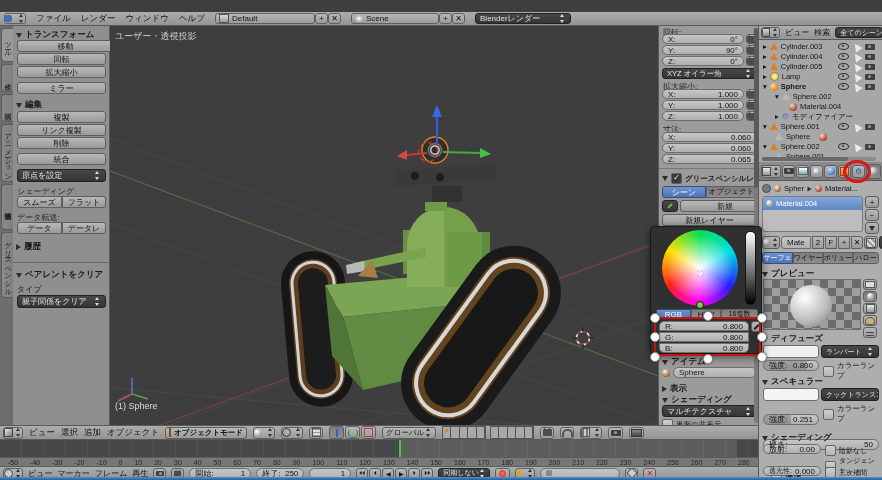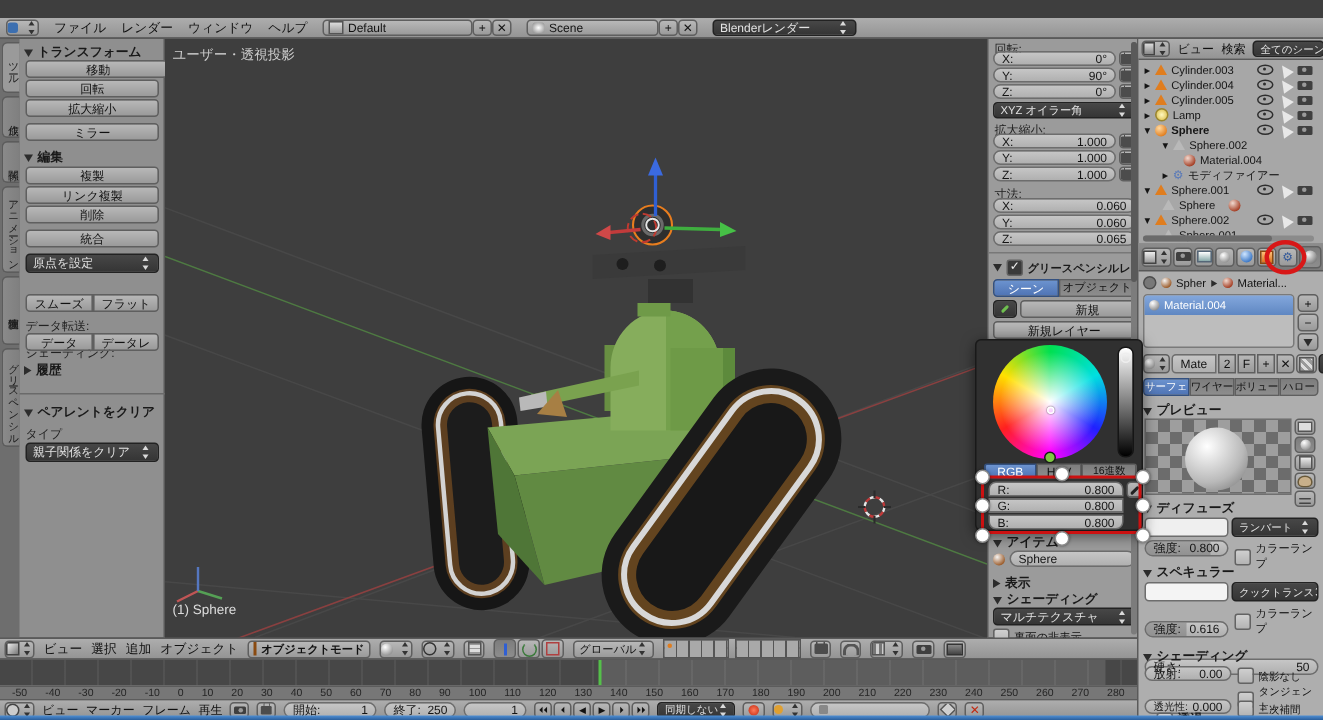--- a/index.html
+++ b/index.html
@@ -113,21 +113,21 @@
         <b>編集</b>
       </div>
     <div class="a btn" style="left:17px;top:85px;width:89px;height:12px;">複製</div>
     <div class="a btn" style="left:17px;top:98px;width:89px;height:12px;">リンク複製</div>
     <div class="a btn" style="left:17px;top:111px;width:89px;height:12px;">削除</div>
     <div class="a btn" style="left:17px;top:127px;width:89px;height:12px;">統合</div>
     <div class="a dkd" style="left:17px;top:143px;width:89px;height:13px;">
         <span>原点を設定</span>
         <span class="ud"></span>
       </div>
-    <div class="a seca" style="left:17px;top:160px;font-size:8px;margin-top:44px;">シェーディング:</div>
+    <div class="a seca" style="left:17px;top:160px;font-size:8px;">シェーディング:</div>
     <div class="a btn" style="left:17px;top:170px;width:45px;height:12px;border-radius:3px 0 0 3px;">スムーズ</div>
     <div class="a btn" style="left:62px;top:170px;width:44px;height:12px;border-radius:0 3px 3px 0;">フラット</div>
     <div class="a seca" style="left:17px;top:186px;font-size:8px;">データ転送:</div>
     <div class="a btn" style="left:17px;top:196px;width:45px;height:12px;border-radius:3px 0 0 3px;">データ</div>
     <div class="a btn" style="left:62px;top:196px;width:44px;height:12px;border-radius:0 3px 3px 0;text-align:right;">データレ</div>
     <div class="a hd" style="left:16px;top:215px;">
         <span class="tri-r"></span>
         <b>履歴</b>
       </div>
     <div class="a" style="left:13px;top:236px;width:97px;height:1px;background:#6a6a6a;"></div>
@@ -602,21 +602,21 @@
         <b>スペキュラー</b>
       </div>
     <div class="a" style="left:4px;top:226px;width:56px;height:13px;background:#f4f4f4;border:1px solid #6d6d6d;border-radius:3px;"></div>
     <div class="a dkd" style="left:62px;top:226px;width:58px;height:13px;">
         <span style="font-size:7px;">クックトランス</span>
         <span class="ud"></span>
       </div>
     <div class="a fld slider" style="left:4px;top:241px;width:56px;height:11px;">
         <span class="fill" style="width:50%;"></span>
         <span style="z-index:1;">強度:</span>
-        <span style="z-index:1;">0.616</span>
+        <span style="z-index:1;">0.251</span>
       </div>
     <div class="a row" style="left:64px;top:242px;position:absolute;gap:3px;">
       <span class="chk"></span>
       <span style="font-size:7.5px;">カラーランプ</span>
     </div>
     <div class="a fld slider" style="left:4px;top:255px;width:116px;height:11px;">
         <span style="z-index:1;">硬さ:</span>
         <span style="z-index:1;">50</span>
       </div>
 

